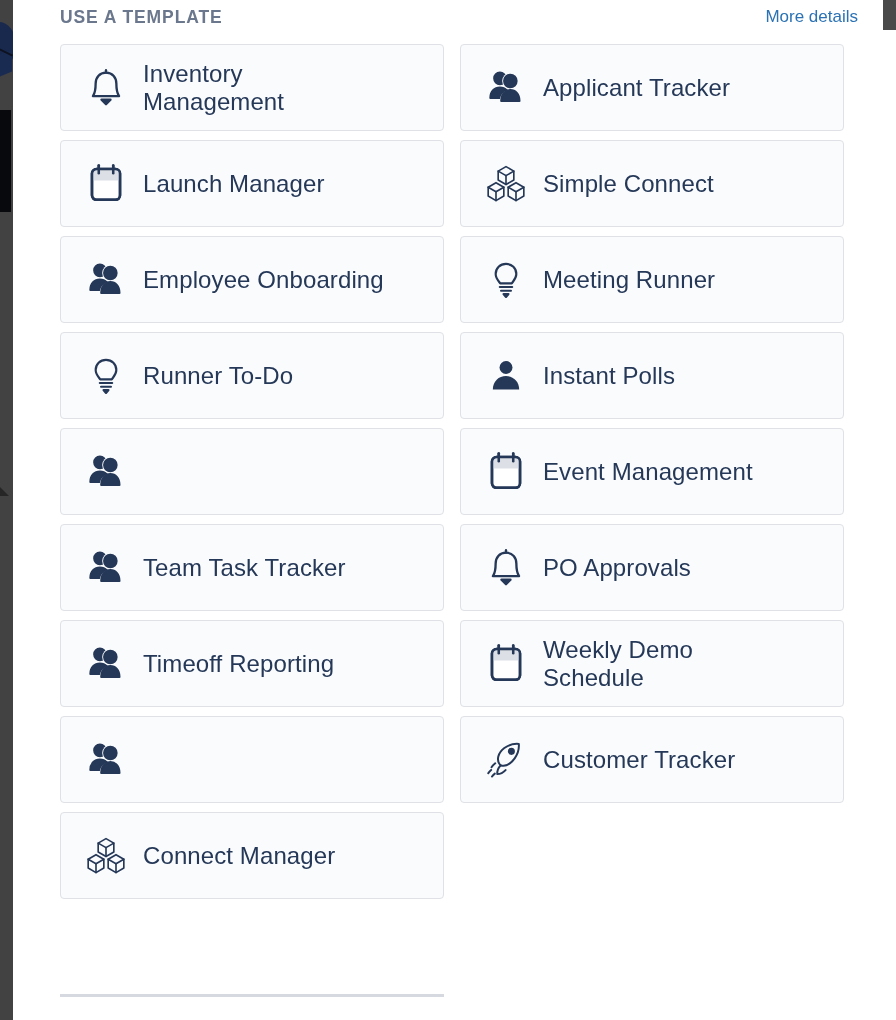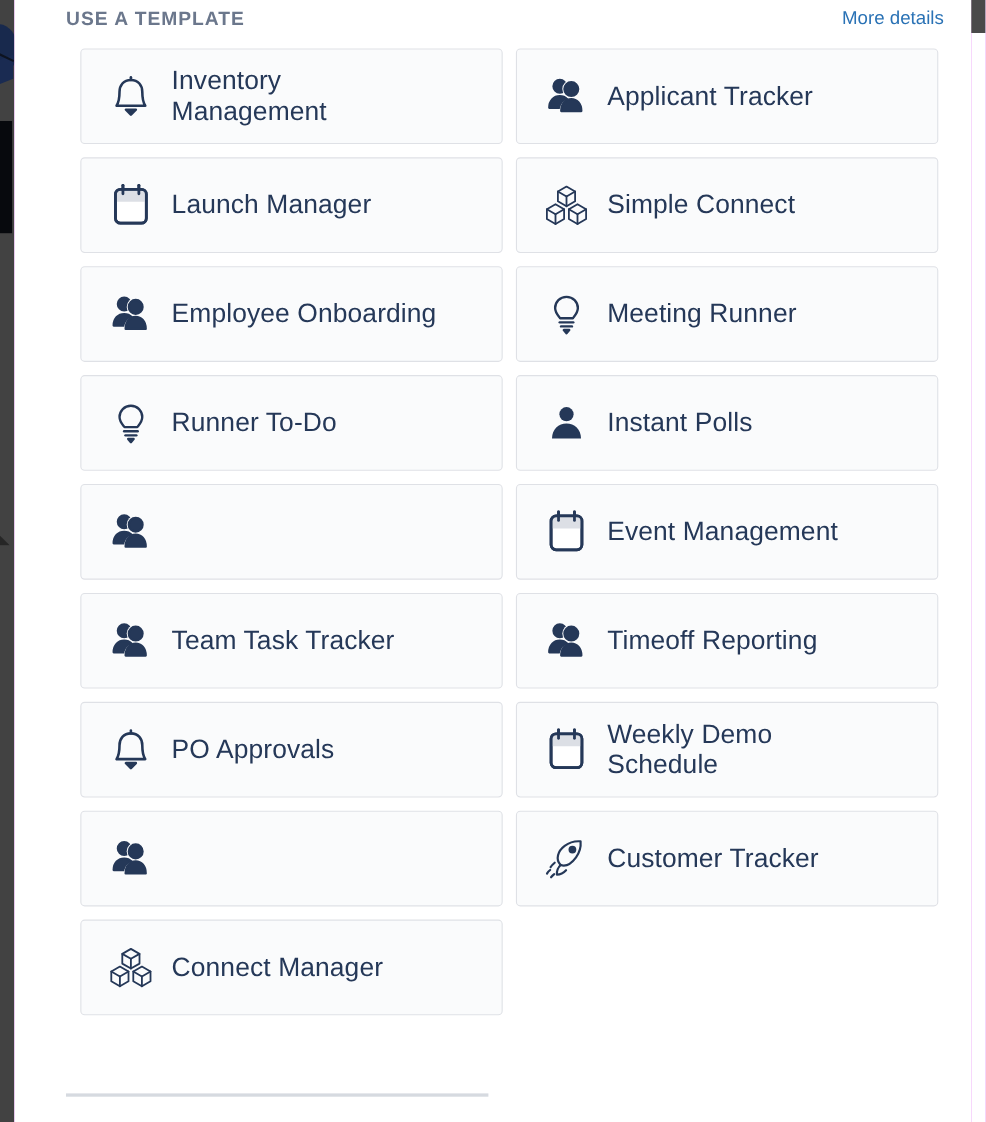--- a/index.html
+++ b/index.html
@@ -8,21 +8,21 @@
     width: 896px; height: 1020px;
     overflow: hidden;
     background: #ffffff;
     font-family: "Liberation Sans", sans-serif;
   }
 
   #root {
     position: relative;
     width: 896px;
     height: 1020px;
-    background: #d946ef;
+    background: #86efac;
   }
 
   
   #left-strip {
     position: absolute;
     left: 0; top: 0;
     width: 13px; height: 1020px;
     background: #424242;
     overflow: hidden;
   }
@@ -103,28 +103,27 @@
     font-size: 17px;
     color: #2a72b5;
     white-space: nowrap;
     cursor: pointer;
     padding-right: 2px;
   }
 
   
   #template-grid {
     position: absolute;
-    left: 60px; top: 44px;
+    left: 47px; top: 44px;
     width: 800px;
     display: grid;
     grid-template-columns: 384px 384px;
     column-gap: 16px;
     row-gap: 9px;
     align-content: start;
-    gap: 12px;
   }
 
   .tpl-card {
     height: 87px;
     background: #fafbfc;
     border: 1px solid #dfe1e6;
     border-radius: 4px;
     display: flex;
     align-items: center;
     padding-left: 22px;
@@ -319,40 +318,40 @@
               <circle cx="28" cy="13.5" r="9.4" fill="#fafbfc" stroke="none"></circle>
               <path d="M15.5 38.5 C15.5 29 20.8 23.8 28 23.8 C35.2 23.8 40.5 29 40.5 38.5 Z" fill="#fafbfc" stroke="none"></path>
               <circle cx="28" cy="13.5" r="7.2" fill="currentColor" stroke="currentColor"></circle>
               <path d="M17.5 36.5 C17.5 28.6 22.2 24 28 24 C33.8 24 38.5 28.6 38.5 36.5 Z" fill="currentColor" stroke="currentColor"></path>
             </svg>
           </span>
           <span class="tpl-label">Team Task Tracker</span>
         </div>
         <div class="tpl-card">
           <span class="tpl-icon">
-            <svg viewBox="0 0 46 42" width="40" height="37" fill="none" stroke="currentColor" stroke-width="2.4" stroke-linecap="round" stroke-linejoin="round">
-              <circle cx="16" cy="10.5" r="6.6" fill="currentColor" stroke="currentColor"></circle>
-              <path d="M5 33 C5 25.5 9.8 21 16 21 C22.2 21 27 25.5 27 33 Z" fill="currentColor" stroke="currentColor"></path>
-              <circle cx="28" cy="13.5" r="9.4" fill="#fafbfc" stroke="none"></circle>
-              <path d="M15.5 38.5 C15.5 29 20.8 23.8 28 23.8 C35.2 23.8 40.5 29 40.5 38.5 Z" fill="#fafbfc" stroke="none"></path>
-              <circle cx="28" cy="13.5" r="7.2" fill="currentColor" stroke="currentColor"></circle>
-              <path d="M17.5 36.5 C17.5 28.6 22.2 24 28 24 C33.8 24 38.5 28.6 38.5 36.5 Z" fill="currentColor" stroke="currentColor"></path>
-            </svg>
-          </span>
-          <span class="tpl-label">Timeoff Reporting</span>
-        </div>
-        <div class="tpl-card">
-          <span class="tpl-icon">
             <svg viewBox="0 0 40 44" width="36" height="40" fill="none" stroke="currentColor" stroke-width="2.6" stroke-linecap="round" stroke-linejoin="round">
               <path d="M20 5 C12.5 5 8.5 10.5 8.5 17 C8.5 24 7.5 28 5.5 31 L34.5 31 C32.5 28 31.5 24 31.5 17 C31.5 10.5 27.5 5 20 5 Z"></path>
               <path d="M20 2.2 L20 5"></path>
               <path d="M15 35 L25 35 L20 40 Z" fill="currentColor" stroke="currentColor"></path>
             </svg>
           </span>
           <span class="tpl-label">PO Approvals</span>
+        </div>
+        <div class="tpl-card">
+          <span class="tpl-icon">
+            <svg viewBox="0 0 46 42" width="40" height="37" fill="none" stroke="currentColor" stroke-width="2.4" stroke-linecap="round" stroke-linejoin="round">
+              <circle cx="16" cy="10.5" r="6.6" fill="currentColor" stroke="currentColor"></circle>
+              <path d="M5 33 C5 25.5 9.8 21 16 21 C22.2 21 27 25.5 27 33 Z" fill="currentColor" stroke="currentColor"></path>
+              <circle cx="28" cy="13.5" r="9.4" fill="#fafbfc" stroke="none"></circle>
+              <path d="M15.5 38.5 C15.5 29 20.8 23.8 28 23.8 C35.2 23.8 40.5 29 40.5 38.5 Z" fill="#fafbfc" stroke="none"></path>
+              <circle cx="28" cy="13.5" r="7.2" fill="currentColor" stroke="currentColor"></circle>
+              <path d="M17.5 36.5 C17.5 28.6 22.2 24 28 24 C33.8 24 38.5 28.6 38.5 36.5 Z" fill="currentColor" stroke="currentColor"></path>
+            </svg>
+          </span>
+          <span class="tpl-label">Timeoff Reporting</span>
         </div>
         <div class="tpl-card">
           <span class="tpl-icon">
             <svg viewBox="0 0 42 46" width="38" height="42" fill="none" stroke="currentColor" stroke-width="2.8" stroke-linecap="round" stroke-linejoin="round">
               <path d="M13 2.5 L13 11"></path>
               <path d="M29 2.5 L29 11"></path>
               <rect x="5.5" y="6.5" width="31" height="34" rx="5" fill="#ffffff" stroke="currentColor"></rect>
               <path d="M6.9 7.9 L35.1 7.9 L35.1 19 L6.9 19 Z" fill="#dcdfe5" stroke="none"></path>
               <rect x="5.5" y="6.5" width="31" height="34" rx="5" fill="none" stroke="currentColor"></rect>
               <path d="M13 2.5 L13 11"></path>

